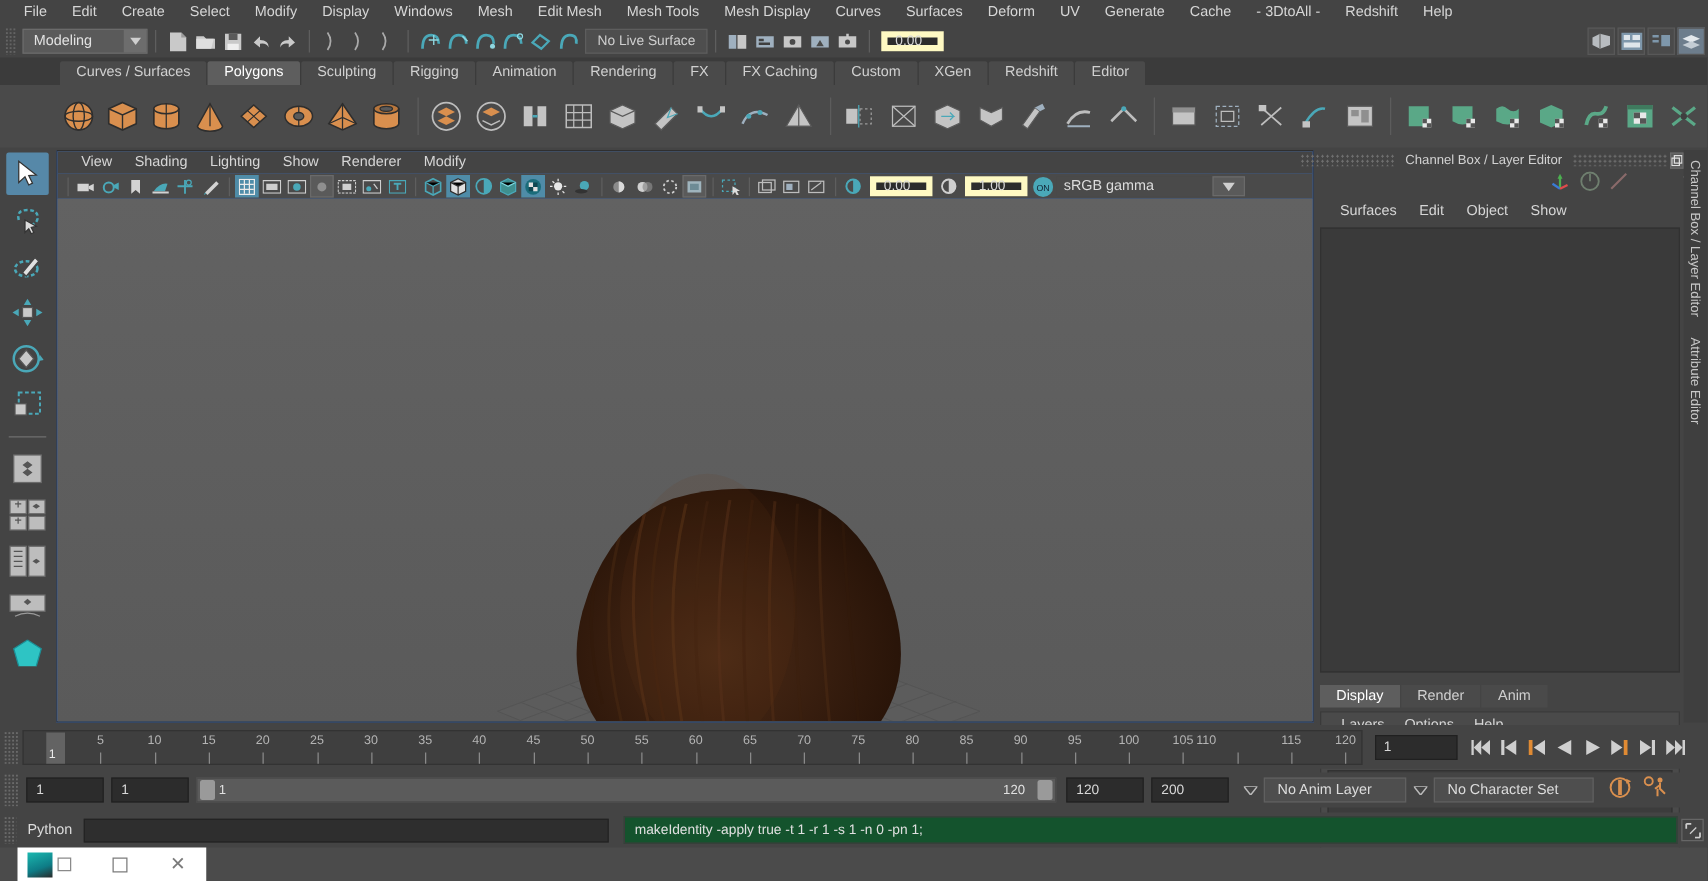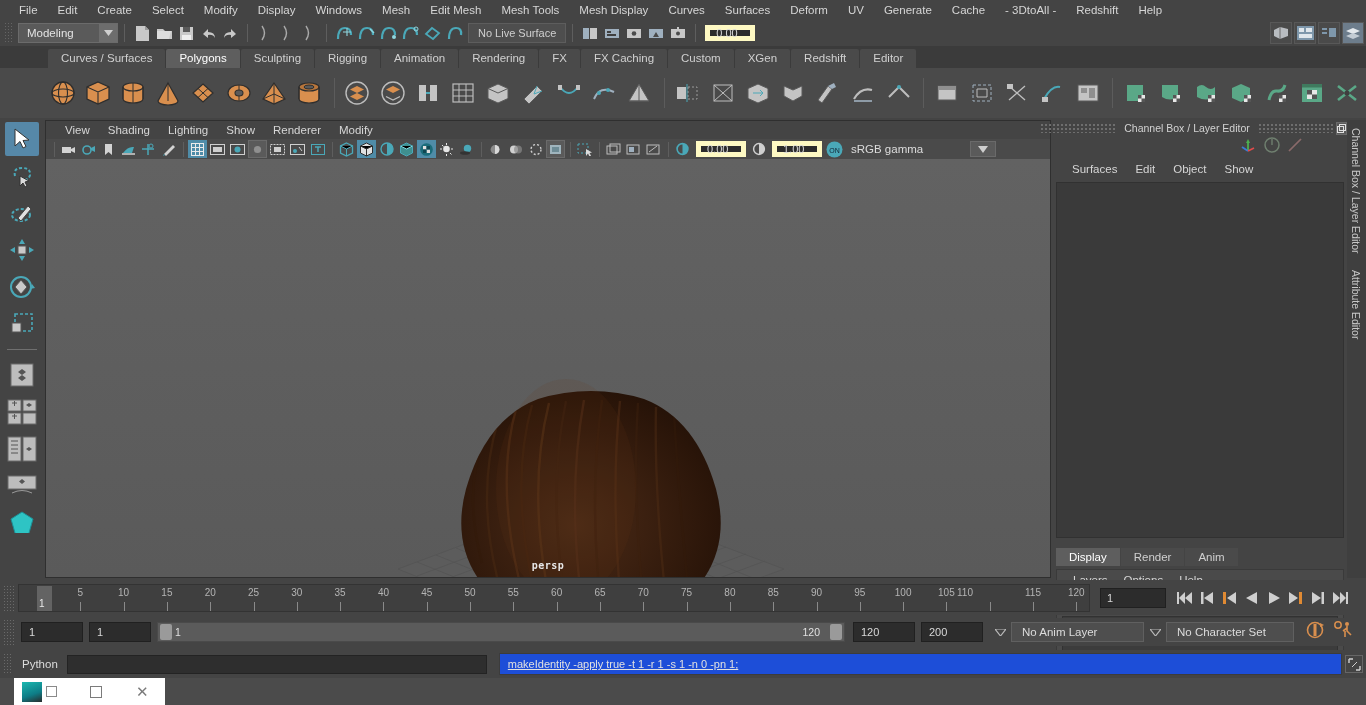--- a/index.html
+++ b/index.html
@@ -114,22 +114,22 @@
   .rslider .tx{ position:absolute;top:3px;color:#e0e0e0;font-size:10.5px;}
   .drop{ width:16px;height:20px;display:flex;align-items:center;justify-content:center;margin:0 3px;}
   .selbox{ height:20px;background:#4e4e4e;border:1px solid #606060;color:#dcdcdc;font-size:11.5px;
      display:flex;align-items:center;padding:0 10px;}
 
   
   .cmdrow{ position:absolute;left:0;top:650px;width:1366px;height:28px;background:#444;display:flex;align-items:center;}
   .cgrip{ width:10px;height:22px;background-image:radial-gradient(#6a6a6a 1px,transparent 1px);background-size:3px 3px;margin-left:3px;}
   .clabel{ color:#dcdcdc;font-size:11.5px;padding:0 9px;}
   .cinput{ width:420px;height:19px;background:#2e2e2e;border:1px solid #232323;}
-  .coutput{ flex:1;height:22px;background:#1d4ed8;border:1px solid #3c3c3c;margin-left:12px;margin-right:24px;
-     display:flex;align-items:center;padding-left:8px;color:#e0e0e0;font-size:11px;text-decoration:underline;}
+  .coutput{ flex:1;height:22px;background:#14532d;border:1px solid #3c3c3c;margin-left:12px;margin-right:24px;
+     display:flex;align-items:center;padding-left:8px;color:#e0e0e0;font-size:11px;}
   .cbtn{ position:absolute;right:3px;width:18px;height:18px;border:1px solid #666;display:flex;align-items:center;justify-content:center;}
 
   
   .taskbar{ position:absolute;left:0;top:678px;width:1366px;height:27px;background:#4b4b4b;}
   .tbwin{ position:absolute;left:14px;top:0;width:151px;height:27px;background:#ffffff;display:flex;align-items:center;}
   .tbicon{ width:20px;height:20px;margin-left:8px;background:linear-gradient(160deg,#1bb8b0,#0e7c86 60%,#2a2a2a);}
   .tbsq{ width:11px;height:11px;border:1.5px solid #8a8a8a;margin-left:4px;}
   .tbmin{ position:absolute;left:76px;width:12px;height:12px;border:1.5px solid #7b7b7b;top:8px;}
   .tbx{ position:absolute;left:122px;top:6px;color:#7b7b7b;font-size:15px;line-height:15px;}
 </style>
@@ -971,21 +971,20 @@
             <path d="M452 262 Q430 334 452 422" stroke="#4a2a13"></path>
             <path d="M436 284 Q418 336 436 404" stroke="#331a0a"></path>
           </g>
 
           <ellipse cx="520" cy="330" rx="70" ry="110" fill="#6b3c1c" opacity="0.12"></ellipse>
 
           <path d="M432 432 Q470 478 545 480 Q620 478 658 432" fill="none" stroke="#e7e3dc" stroke-width="2.3" opacity="0.95"></path>
           <path d="M428 424 Q468 474 545 476" fill="none" stroke="#cfcac2" stroke-width="1.3" opacity="0.8"></path>
         </g>
       </svg>
-      <div class="persp">persp</div>
     </div>
   </div>
 
   <div style="position:absolute;left:1344px;top:122px;width:16px;height:30px;">
     <svg width="14" height="28">
         <polygon points="7,2 12,9 2,9" fill="#b5b5b5"></polygon>
         <polygon points="7,26 12,19 2,19" fill="#b5b5b5"></polygon>
       </svg>
   </div>
 
@@ -1222,21 +1221,21 @@
       <div class="tx" style="right:24px">120</div>
       <div class="h" style="right:2px"></div>
     </div>
     <div class="rfield">120</div>
     <div class="rfield">200</div>
     <div class="drop">
       <svg width="11" height="7">
           <polygon points="0,0 11,0 5.5,7" fill="none" stroke="#b9b9b9" stroke-width="1.2"></polygon>
         </svg>
     </div>
-    <div class="selbox" style="width:133px">No Anim Layer</div>
+    <div class="selbox" style="width:114px">No Anim Layer</div>
     <div class="drop">
       <svg width="11" height="7">
           <polygon points="0,0 11,0 5.5,7" fill="none" stroke="#b9b9b9" stroke-width="1.2"></polygon>
         </svg>
     </div>
     <div class="selbox" style="width:128px">No Character Set</div>
     <div style="width:10px"></div>
     <span>
       <svg width="22" height="20">
           <circle cx="11" cy="10" r="7.5" fill="none" stroke="#d98f4e" stroke-width="1.6"></circle>

